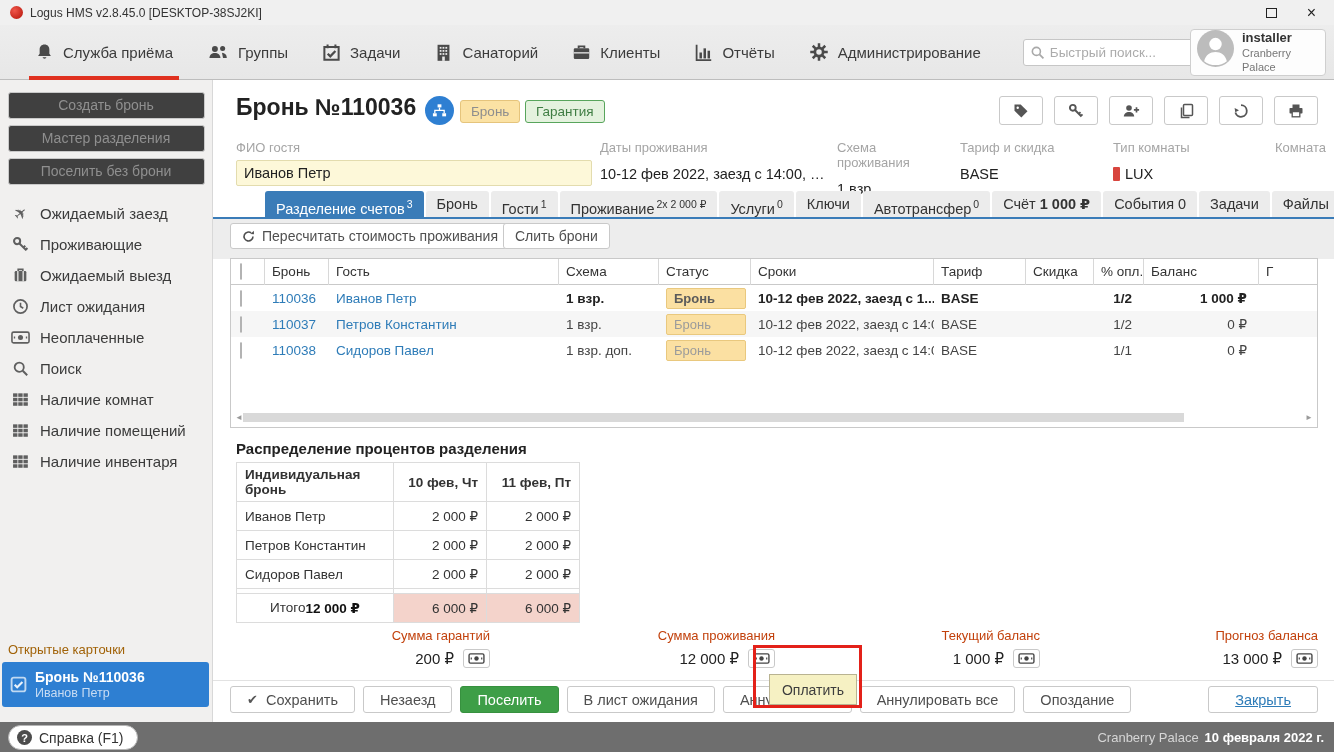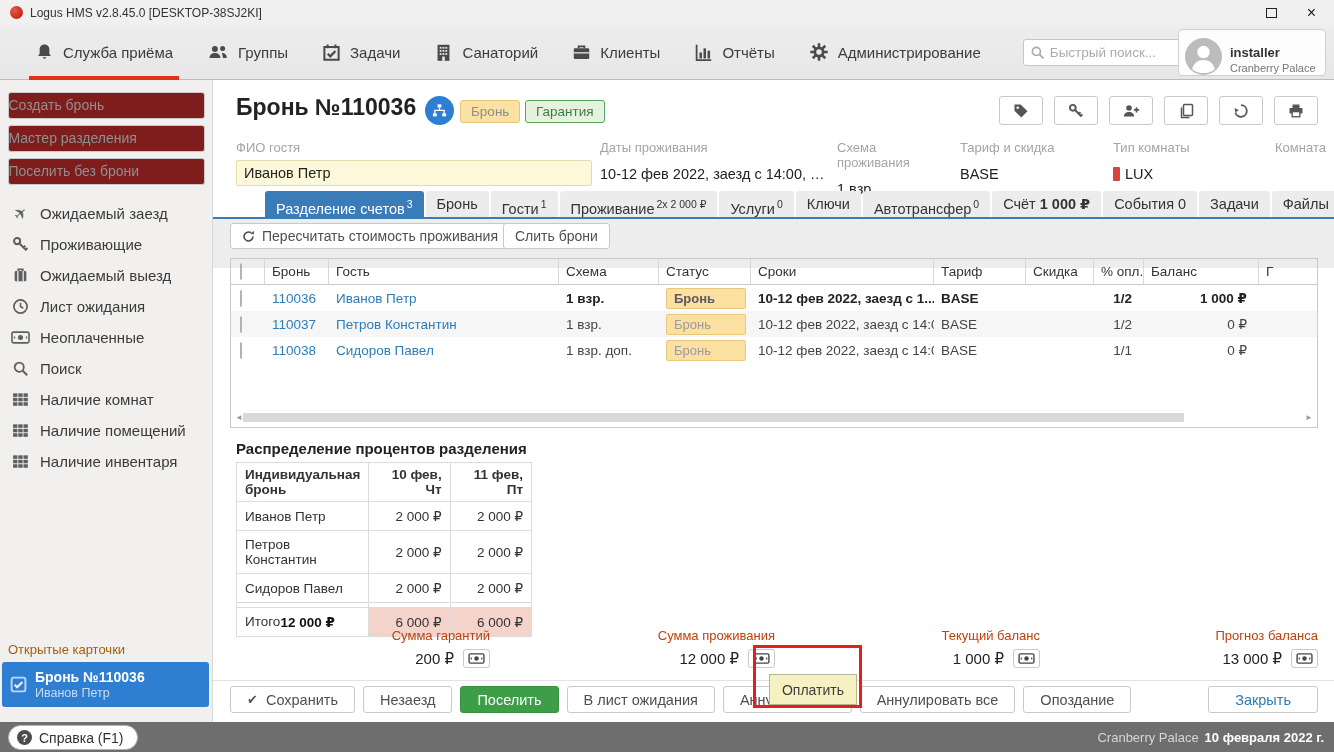--- a/index.html
+++ b/index.html
@@ -16,27 +16,27 @@
 
   
   .navbar { position:absolute; top:25px; left:0; width:1334px; height:55px; background:linear-gradient(#ededed,#e7e7e7); border-bottom:1px solid #bdbdbd; display:flex; align-items:center; padding-left:35px; }
   .nav-item { position:relative; height:55px; display:flex; align-items:center; gap:9px; font-size:15px; color:#3c3c3c; margin-right:34px; cursor:pointer; white-space:nowrap; }
   .nav-item .icon { color:#4a4a4a; }
   .nav-item.active::after { content:""; position:absolute; left:-6px; right:-6px; bottom:0; height:4px; background:#e0311f; }
   .nav-search { position:relative; margin-left:8px; }
   .nav-search input { width:178px; height:27px; border:1px solid #c6c6c6; border-radius:3px; background:#fff; padding:0 8px 0 26px; font-size:13.5px; color:#555; font-family:inherit; }
   .nav-search input::placeholder { color:#ababab; }
   .nav-search .icon { position:absolute; left:7px; top:6px; color:#a9a9a9; }
-  .user-chip { position:absolute; right:8px; top:4px; width:148px; height:47px; background:#fdfdfd; border:1px solid #cfcfcf; border-radius:4px; display:flex; align-items:flex-end; gap:8px; padding:0 6px; }
+  .user-chip { position:absolute; right:8px; top:4px; width:136px; height:47px; background:#fdfdfd; border:1px solid #cfcfcf; border-radius:4px; display:flex; align-items:flex-start; gap:8px; padding:0 6px; }
   .user-chip .uname { font-size:13px; font-weight:bold; color:#333; line-height:16px; }
   .user-chip .uorg { font-size:11px; color:#777; line-height:14px; }
 
   
   .sidebar { position:absolute; top:80px; left:0; width:213px; bottom:30px; background:#f1f0ef; border-right:1px solid #d8d8d8; }
-  .sb-btn { display:block; width:197px; margin:6px auto 0; height:27px; background:#7f1d1d; border:1px solid #c9c9c9; border-radius:3px; color:#8f8f8f; font-size:14px; line-height:25px; cursor:pointer; }
+  .sb-btn { display:block; width:197px; margin:6px auto 0; height:27px; background:#404040; border:1px solid #c9c9c9; border-radius:3px; color:#8f8f8f; font-size:14px; text-align:center; line-height:25px; cursor:pointer; }
   .sb-btn:first-child { margin-top:12px; }
   .sb-menu { margin-top:13px; }
   .sb-item { display:flex; align-items:center; gap:10px; height:31px; padding-left:11px; font-size:15px; color:#3b3b3b; cursor:pointer; }
   .sb-item .icon { width:19px; color:#5f5f5f; display:flex; justify-content:center; }
   .plane-glyph { display:inline-block; transform:rotate(-40deg); font-size:16px; color:#5f5f5f; }
   .open-cards-label { position:absolute; left:8px; top:562px; font-size:13px; color:#a16207; }
   .open-card { position:absolute; left:2px; right:3px; top:582px; height:45px; background:#2e7fd2; border-radius:3px; display:flex; align-items:center; gap:8px; padding:0 8px; cursor:pointer; }
   .open-card .ttl { color:#fff; font-weight:bold; font-size:14px; line-height:17px; }
   .open-card .sub { color:#c8dcf3; font-size:12.5px; line-height:15px; }
 
@@ -65,21 +65,21 @@
   .fio-input { width:356px; height:26px; background:#fdf8d9; border:1px solid #e3dcae; border-radius:2px; font-size:14.5px; color:#222; padding:0 7px; font-family:inherit; }
   .room-chip { display:inline-block; width:7px; height:14px; background:#d8453e; border-radius:1px; margin-right:5px; vertical-align:-2px; }
 
   .tabs { position:absolute; left:17px; top:111px; display:flex; gap:2px;margin-left:35px; }
   .tab { height:26px; line-height:26px; padding:0 11px; background:#ececec; border-radius:3px 3px 0 0; font-size:14.5px; color:#333; white-space:nowrap; cursor:pointer; }
   .tab.active { background:#3a7cb8; color:#fff; }
   .tb-sup { font-size:10.5px; vertical-align:6px; margin-left:2px; }
   .tb-bold { font-weight:bold; margin-left:4px; }
   .tb-plain { margin-left:4px; }
   .tabline { position:absolute; left:0; right:0; top:137px; height:2px; background:#3a7cb8; }
-  .strip { position:absolute; left:0; right:0; top:139px; height:49px; background:#ededed; }
+  .strip { position:absolute; left:0; right:0; top:139px; height:40px; background:#ededed; }
   .strip-btn { position:absolute; top:4px; height:26px; background:#fff; border:1px solid #c9c9c9; border-radius:3px; font-size:14px; color:#4f4f4f; display:flex; align-items:center; gap:7px; padding:0 11px; cursor:pointer; }
 
   
   .btable { position:absolute; left:17px; right:16px; top:178px; height:170px; border:1px solid #c9c9c9; }
   .trow { display:grid; grid-template-columns:34px 64px 230px 100px 92px 183px 92px 68px 50px 115px 1fr; align-items:center; height:26px; font-size:13.5px; color:#444; }
   .trow.hdr { border-bottom:1px solid #c9c9c9; color:#333; }
   .trow.hdr > div { border-right:1px solid #d8d8d8; height:26px; line-height:25px; padding-left:7px; overflow:hidden; white-space:nowrap; }
   .trow.hdr > div:last-child { border-right:none; }
   .trow.alt { background:#f6f6f6; }
   .tcell { padding-left:7px; white-space:nowrap; overflow:hidden; }
@@ -88,43 +88,43 @@
   .lnk { color:#2e7cb8; cursor:pointer; }
   .st-badge { display:inline-block; width:80px; padding:2px 7px; background:#fbe0a2; border:1px solid #e9c87e; border-radius:2px; color:#9b9b9b; font-size:13px; }
   .st-badge.strong { color:#5b5b5b; font-weight:bold; }
   .b { font-weight:bold; color:#222; }
   .hscroll { position:absolute; left:2px; right:2px; bottom:4px; height:11px; }
   .hs-arrow { position:absolute; top:1px; font-size:8px; color:#9a9a9a; }
   .hs-thumb { position:absolute; left:10px; width:87%; top:1px; height:9px; background:#d9d9d9; }
 
   
   .dist-title { position:absolute; left:23px; top:360px; font-size:15px; font-weight:bold; color:#222; }
-  .dist { position:absolute; left:23px; top:382px; width:296px; border-collapse:collapse; font-size:13.5px; color:#333; }
+  .dist { position:absolute; left:23px; top:382px; width:344px; border-collapse:collapse; font-size:13.5px; color:#333; }
   .dist th, .dist td { border:1px solid #dcdcdc; padding:6px 8px; text-align:left; }
   .dist th { font-weight:bold; padding:4px 8px; }
   .dist td.num, .dist th.num { text-align:right; width:93px; }
   .dist tr.gap td { border-left:1px solid #dcdcdc; border-right:1px solid #dcdcdc; border-top:none; border-bottom:none; padding:2px; }
   .dist .pink { background:#f4d3cb; }
-  .tot-cell { display:flex; justify-content:flex-start; }
+  .tot-cell { display:flex; justify-content:center; }
   .tot-sum { font-weight:bold; color:#111; }
 
   
   .summary { position:absolute; left:0; top:548px; display:grid; grid-template-columns:277px 285px 265px 278px; }
   .sum-item { text-align:right; }
   .sum-item .lbl { font-size:13px; color:#c2410c; margin-bottom:6px; }
   .sum-val { font-size:15px; color:#222; display:inline-flex; align-items:center; gap:9px; }
   .cash-btn { width:27px; height:19px; border:1px solid #c9c9c9; border-radius:3px; background:#fff; display:flex; align-items:center; justify-content:center; color:#444; cursor:pointer; }
 
   
   .foot-sep { position:absolute; left:0; right:0; top:600px; border-top:1px solid #e2e2e2; }
   .footer { position:absolute; left:17px; right:16px; top:606px; display:flex; gap:8px; }
   .f-btn { height:27px; background:#fff; border:1px solid #c9c9c9; border-radius:3px; font-size:14.5px; color:#4f4f4f; padding:0 16px; display:flex; align-items:center; gap:8px; white-space:nowrap; cursor:pointer; }
   .f-btn .chk { color:#555; font-size:13px; }
   .f-btn.green { background:#3e9e47; border-color:#37913f; color:#fff; }
-  .f-btn.blue-text { color:#2e7cb8; margin-left:auto; padding:0 26px; }
+  .f-btn.blue-text { color:#2e7cb8; margin-left:auto; padding:0 26px;text-decoration:underline; }
 
   
   .red-rect { position:absolute; left:540px; top:565px; width:109px; height:63px; border:3px solid #e32119; z-index:9; pointer-events:none; }
   .tooltip { position:absolute; left:556px; top:594px; width:88px; height:31px; background:#f6f1c3; border:1px solid #b9b391; font-size:14px; color:#3d3d3d; display:flex; align-items:center; justify-content:center; z-index:10; }
 </style>
 </head>
 <body>
 
 <svg width="0" height="0" style="position:absolute">
   <symbol id="i-bell" viewBox="0 0 16 16">

